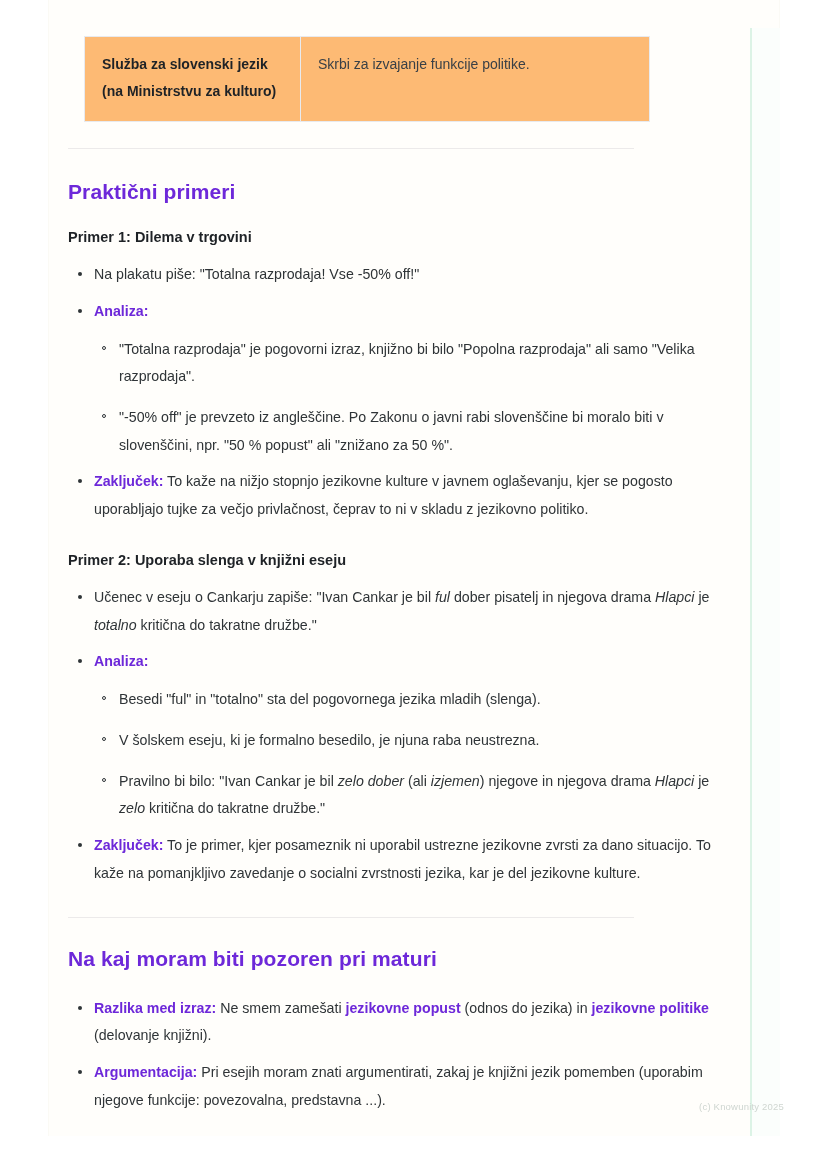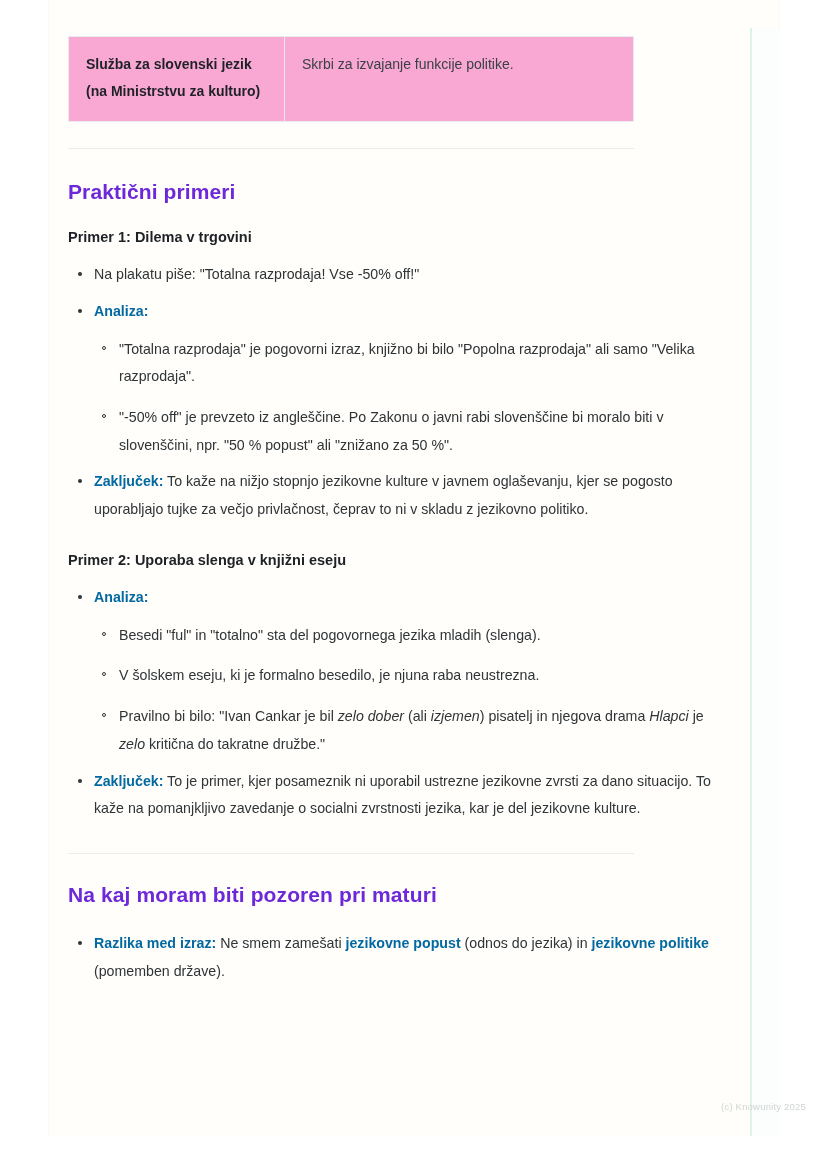--- a/index.html
+++ b/index.html
@@ -59,22 +59,22 @@
     position: relative;
     padding: 36px 96px 0 68px;
     box-sizing: border-box;
   }
 
   
   .info-table {
     border-collapse: collapse;
     width: 566px;
     table-layout: fixed;
-    background: #f9a8d4;
-    margin: 0 0 2px 0;
+    background: #fdba74;
+    margin: 0 0 2px 16px;
   }
   .info-table td {
     border: 1px solid #e8eaee;
     padding: 14px 16px 16px 17px;
     vertical-align: top;
     font-size: 14px;
     line-height: 1.92;
     color: #2f3437;
   }
   .info-table td.col-term {
@@ -164,27 +164,27 @@
     top: 10px;
     width: 4px;
     height: 4px;
     border-radius: 50%;
     border: 1px solid #2f3437;
     background: transparent;
     box-sizing: border-box;
   }
   ul.lvl2 > li:last-child { margin-bottom: 0; }
 
-  b, strong, .b { font-weight: 700; color: #0369a1; }
+  b, strong, .b { font-weight: 700; color: #6d28d9; }
   i, em, .i { font-style: italic; }
 
   
   .watermark {
     position: absolute;
-    right: 22px;
+    right: 44px;
     top: 1101px;
     font-size: 9.5px;
     color: #cfd6d1;
     letter-spacing: 0.2px;
     font-family: "Liberation Sans", sans-serif;
   }
 </style>
 </head>
 <body>
 
@@ -229,49 +229,55 @@
       </li>
 
       <li>
         <span class="b">Zaključek:</span><span> To kaže na nižjo stopnjo jezikovne kulture v javnem oglaševanju, kjer se pogosto uporabljajo tujke za večjo privlačnost, čeprav to ni v skladu z jezikovno politiko.</span>
       </li>
     </ul>
 
     <h3 class="sub-heading spaced">Primer 2: Uporaba slenga v knjižni eseju</h3>
 
     <ul class="lvl1">
+      <li class="tight">
+        <span>Učenec v eseju o Cankarju zapiše: "Ivan Cankar je bil </span><span class="i">ful</span><span> dober pisatelj in njegova drama </span><span class="i">Hlapci</span><span> je </span><span class="i">totalno</span><span> kritična do takratne družbe."</span>
+      </li>
 
       <li class="tight">
         <span class="b">Analiza:</span>
         <ul class="lvl2">
           <li>
             <span>Besedi "ful" in "totalno" sta del pogovornega jezika mladih (slenga).</span>
           </li>
           <li>
             <span>V šolskem eseju, ki je formalno besedilo, je njuna raba neustrezna.</span>
           </li>
           <li>
-            <span>Pravilno bi bilo: "Ivan Cankar je bil </span><span class="i">zelo dober</span><span> (ali </span><span class="i">izjemen</span><span>) pisatelj in njegova drama </span><span class="i">Hlapci</span><span> je </span><span class="i">zelo</span><span> kritična do takratne družbe."</span>
+            <span>Pravilno bi bilo: "Ivan Cankar je bil </span><span class="i">zelo dober</span><span> (ali </span><span class="i">izjemen</span><span>) njegove in njegova drama </span><span class="i">Hlapci</span><span> je </span><span class="i">zelo</span><span> kritična do takratne družbe."</span>
           </li>
         </ul>
       </li>
 
       <li>
         <span class="b">Zaključek:</span><span> To je primer, kjer posameznik ni uporabil ustrezne jezikovne zvrsti za dano situacijo. To kaže na pomanjkljivo zavedanje o socialni zvrstnosti jezika, kar je del jezikovne kulture.</span>
       </li>
     </ul>
 
     <hr class="sep lower">
 
     <h2 class="section-heading">Na kaj moram biti pozoren pri maturi</h2>
 
     <ul class="lvl1">
       <li class="tight">
-        <span class="b">Razlika med izraz:</span><span> Ne smem zamešati </span><span class="b">jezikovne popust</span><span> (odnos do jezika) in </span><span class="b">jezikovne politike</span><span> (pomemben države).</span>
-      </li>
-
+        <span class="b">Razlika med izraz:</span><span> Ne smem zamešati </span><span class="b">jezikovne popust</span><span> (odnos do jezika) in </span><span class="b">jezikovne politike</span><span> (delovanje knjižni).</span>
+      </li>
+
+      <li>
+        <span class="b">Argumentacija:</span><span> Pri esejih moram znati argumentirati, zakaj je knjižni jezik pomemben (uporabim njegove funkcije: povezovalna, predstavna ...).</span>
+      </li>
     </ul>
 
   </div>
 
   <div class="watermark">(c) Knowunity 2025</div>
 
 </div>
 
 </body></html>

